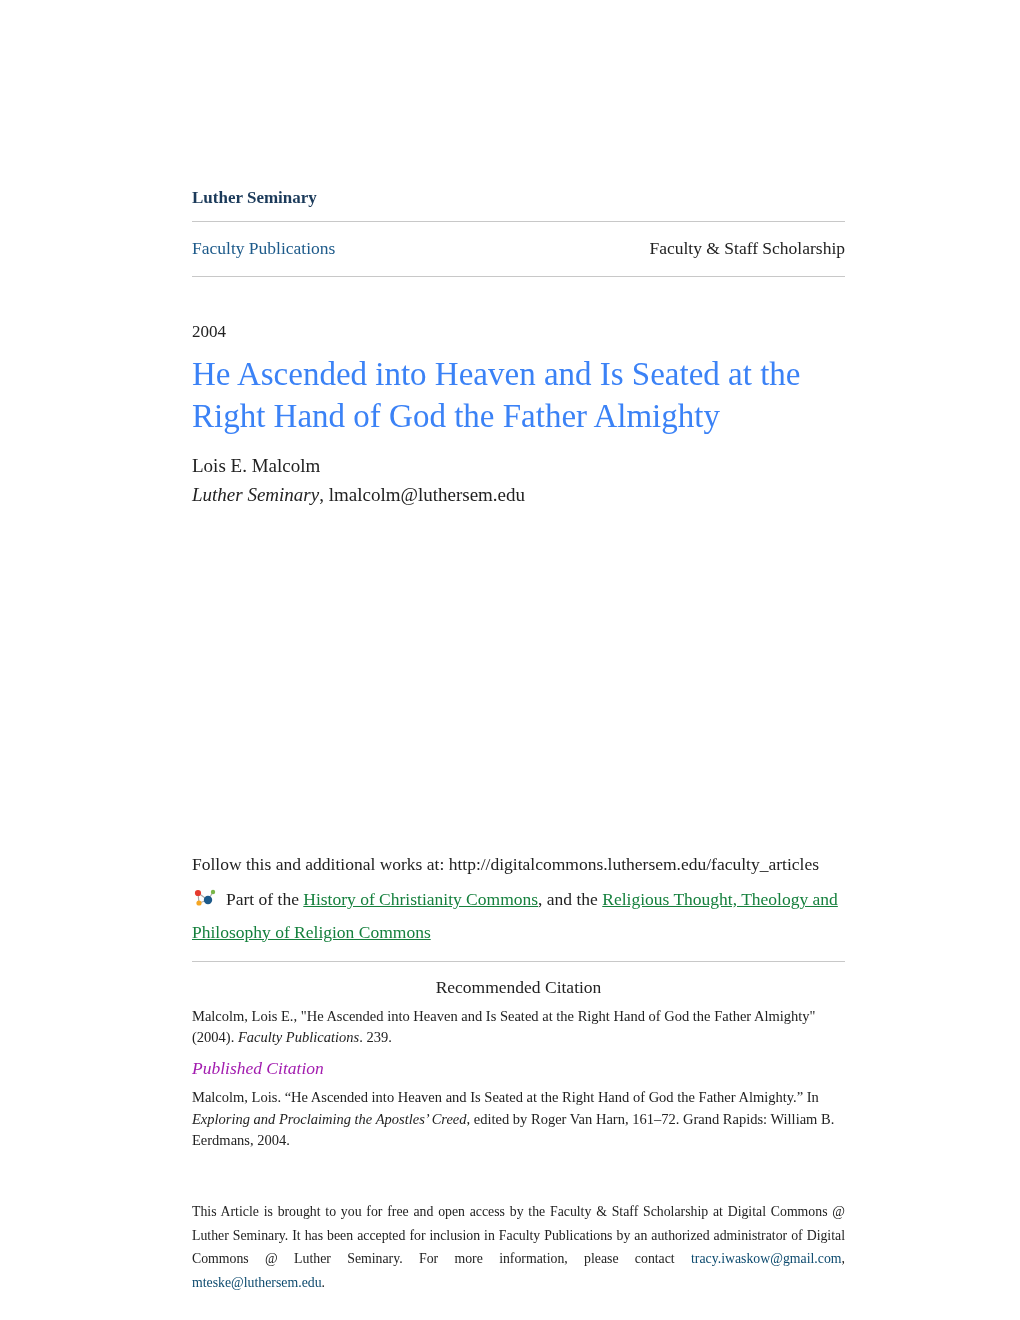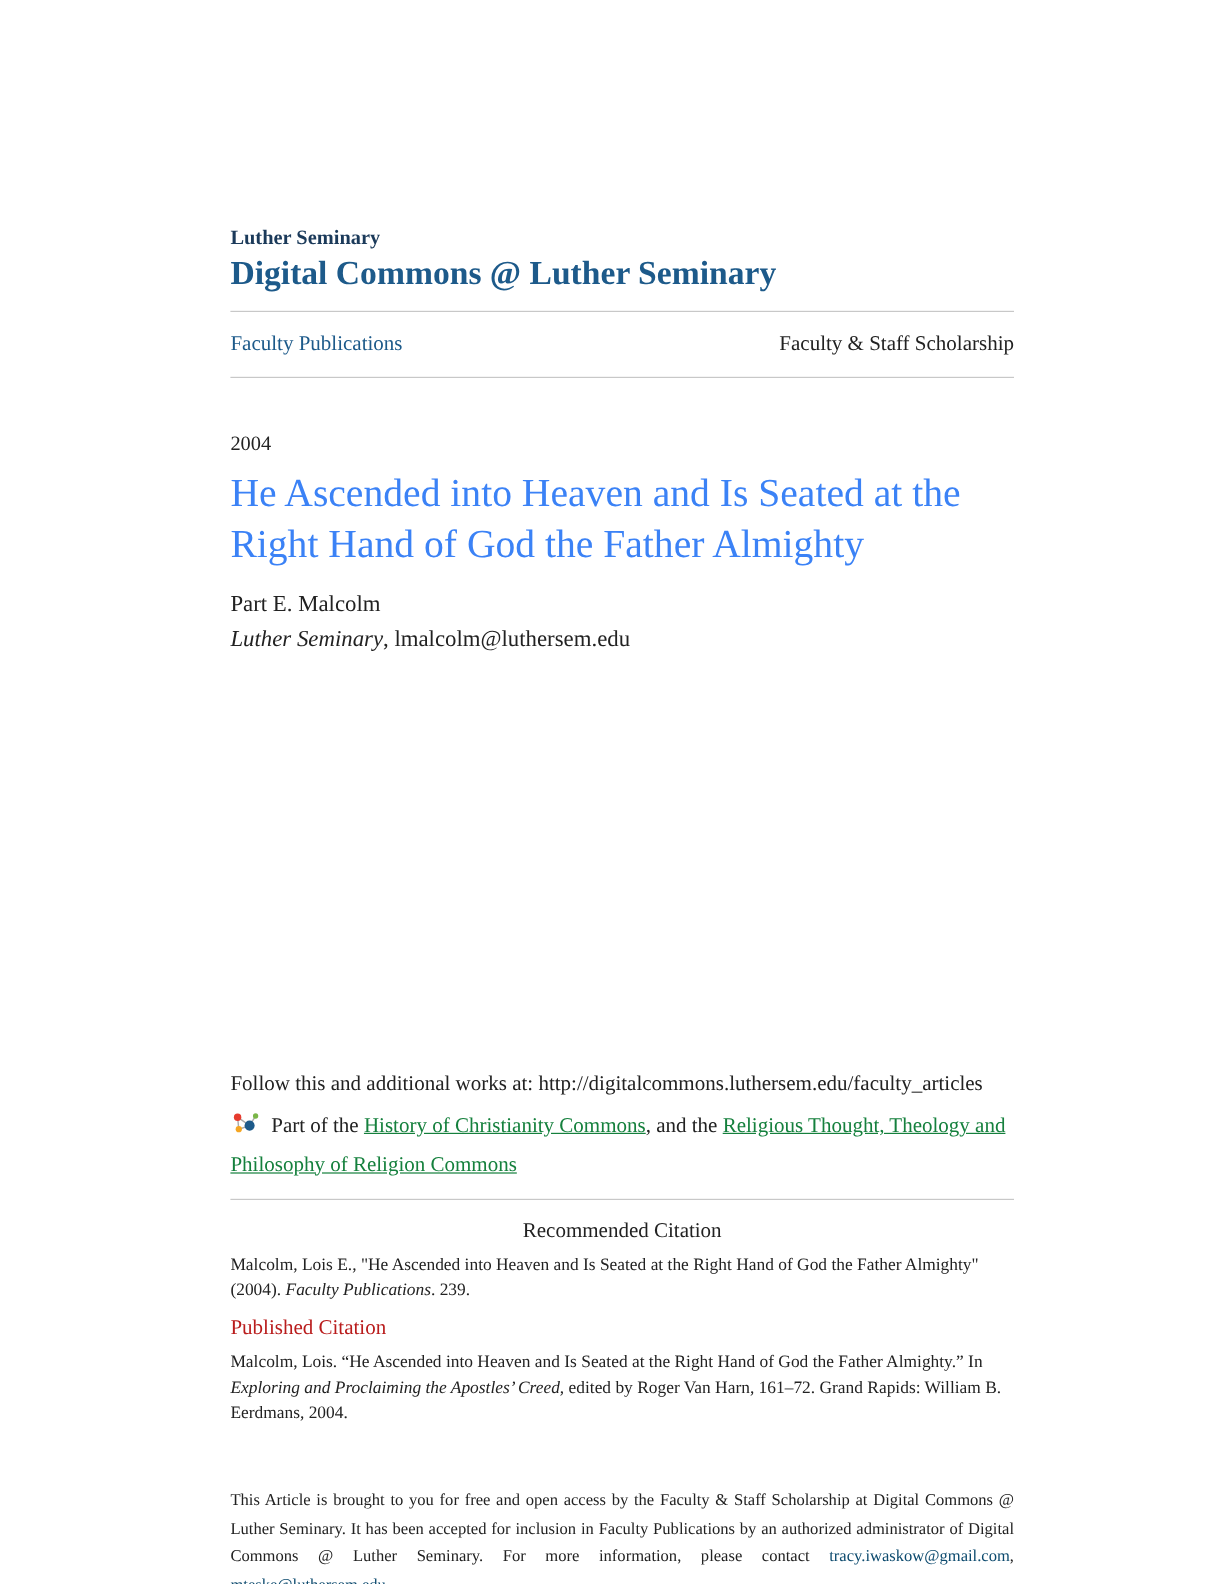--- a/index.html
+++ b/index.html
@@ -24,44 +24,43 @@
   .spacer { height:346px; }
   .follow-line { font-size:17.5px; line-height:1.35; color:#222222; }
   .partof { margin-top:9px; font-size:17.5px; line-height:1.62; color:#222222; max-width:690px; }
   .dc-icon { display:inline-block; vertical-align:-4px; margin-right:9px; }
   a.link, .link { color:#15803d; text-decoration:underline; cursor:pointer;text-align:right; }
   .plainlink { color:#222222; text-decoration:none; cursor:pointer; }
   .cite-heading { margin-top:14px; font-size:17.5px; color:#222222; line-height:1.3;text-align:center; }
   .cite-body { margin-top:7px; font-size:14.5px; color:#222222; line-height:1.5; }
   .cite-body .ital { font-style:italic; }
   .cite-url { font-size:14.5px; line-height:1.5; color:#2d6a9f; cursor:pointer; }
-  .pub-heading { margin-top:8px; font-size:17.5px; color:#b91c1c; line-height:1.3; }
+  .pub-heading { margin-top:8px; font-size:17.5px; color:#a21caf; line-height:1.3;font-style:italic; }
   .footer-note { margin-top:48px; font-size:13.8px; line-height:1.7; color:#222222; text-align:justify; }
   .footer-note .email { color:#0c4a6e; text-decoration:none; cursor:pointer; }
 </style>
 </head>
 <body>
 
 <div class="page">
 
   <header>
     <div class="eyebrow">Luther Seminary</div>
-    <div class="site-title">Digital Commons @ Luther Seminary</div>
     <hr class="rule">
     <div class="nav-row">
       <span class="nav-left">Faculty Publications</span>
       <span class="nav-right">Faculty &amp; Staff Scholarship</span>
     </div>
     <hr class="rule2">
   </header>
 
   <main>
     <div class="year">2004</div>
     <h1 class="title">He Ascended into Heaven and Is Seated at the Right Hand of God the Father Almighty</h1>
-    <div class="author">Part E. Malcolm</div>
+    <div class="author">Lois E. Malcolm</div>
     <div class="affiliation">
       <span class="ital">Luther Seminary</span><span>, lmalcolm@luthersem.edu</span>
     </div>
 
     <div class="spacer"></div>
 
     <div class="follow-line">
       <span>Follow this and additional works at: </span><span class="plainlink">http://digitalcommons.luthersem.edu/faculty_articles</span>
     </div>
 

